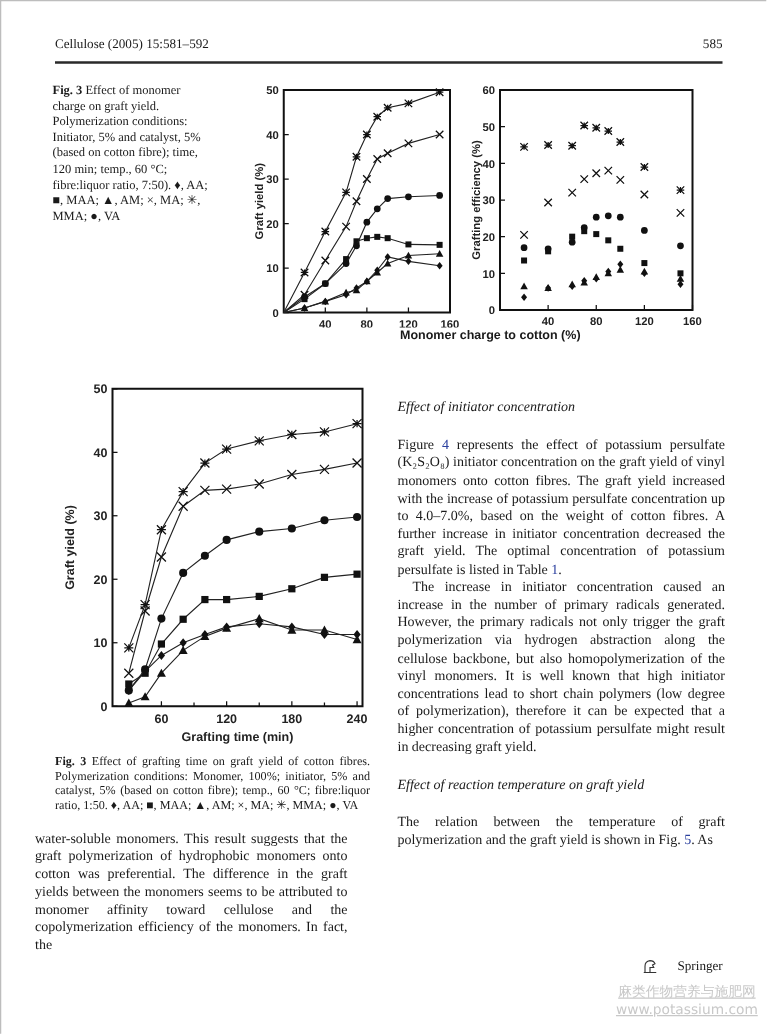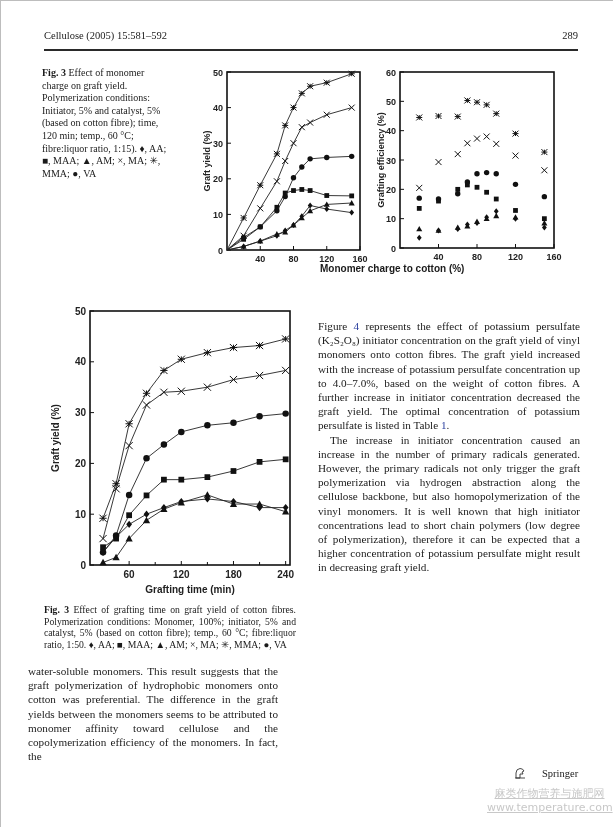--- a/index.html
+++ b/index.html
@@ -26,27 +26,27 @@
   .springer { position: absolute; left: 514px; top: 767px; font-size: 10.5px; display: flex; align-items: center; gap: 16px; }
   .watermark { position: absolute; left: 487px; top: 787px; width: 125px; font-family: "DejaVu Sans", sans-serif; color: #c8c8c8; font-size: 11px; line-height: 14px; text-align: center; text-decoration: underline; }
 </style>
 </head>
 <body>
 
 <div class="page-border"></div>
 
 <div class="running-head">
   <span>Cellulose (2005) 15:581–592</span>
-  <span>289</span>
+  <span>585</span>
 </div>
 <div class="head-rule"></div>
 
 <div class="fig2-caption">
   <span class="fig-label">Fig. 3</span>
-  <span>Effect of monomer charge on graft yield. Polymerization conditions: Initiator, 5% and catalyst, 5% (based on cotton fibre); time, 120 min; temp., 60 °C; fibre:liquor ratio, 1:15). ♦, AA; ■, MAA; ▲, AM; ×, MA; ✳, MMA; ●, VA</span>
+  <span>Effect of monomer charge on graft yield. Polymerization conditions: Initiator, 5% and catalyst, 5% (based on cotton fibre); time, 120 min; temp., 60 °C; fibre:liquor ratio, 7:50). ♦, AA; ■, MAA; ▲, AM; ×, MA; ✳, MMA; ●, VA</span>
 </div>
 
 <svg class="chart" id="fig2a" style="left:200px; top:62px;" width="170" height="200">
     <rect x="27" y="10" width="133" height="178" fill="none" stroke="#111" stroke-width="1.6"></rect>
     <line x1="27" y1="188" x2="31" y2="188" stroke="#111" stroke-width="1"></line>
     <text x="23" y="191.5" text-anchor="end" font-size="9">0</text>
     <line x1="27" y1="152.4" x2="31" y2="152.4" stroke="#111" stroke-width="1"></line>
     <text x="23" y="155.9" text-anchor="end" font-size="9">10</text>
     <line x1="27" y1="116.8" x2="31" y2="116.8" stroke="#111" stroke-width="1"></line>
     <text x="23" y="120.3" text-anchor="end" font-size="9">20</text>
@@ -345,28 +345,31 @@
 <div class="fig3-caption">
   <span class="fig-label">Fig. 3</span>
   <span>Effect of grafting time on graft yield of cotton fibres. Polymerization conditions: Monomer, 100%; initiator, 5% and catalyst, 5% (based on cotton fibre); temp., 60 °C; fibre:liquor ratio, 1:50. ♦, AA; ■, MAA; ▲, AM; ×, MA; ✳, MMA; ●, VA</span>
 </div>
 
 <div class="col-text col-left">
   <p>water-soluble monomers. This result suggests that the graft polymerization of hydrophobic monomers onto cotton was preferential. The difference in the graft yields between the monomers seems to be attributed to monomer affinity toward cellulose and the copolymerization efficiency of the monomers. In fact, the</p>
 </div>
 
 <div class="col-text col-right">
+  <p class="section-heading" style="margin-top:16px;">Effect of initiator concentration</p>
   <p style="margin-top:16px;"><span>Figure </span><span class="link">4</span><span> represents the effect of potassium persulfate (K₂S₂O₈) initiator concentration on the graft yield of vinyl monomers onto cotton fibres. The graft yield increased with the increase of potassium persulfate concentration up to 4.0–7.0%, based on the weight of cotton fibres. A further increase in initiator concentration decreased the graft yield. The optimal concentration of potassium persulfate is listed in Table </span><span class="link">1</span><span>.</span></p>
   <p class="indent">The increase in initiator concentration caused an increase in the number of primary radicals generated. However, the primary radicals not only trigger the graft polymerization via hydrogen abstraction along the cellulose backbone, but also homopolymerization of the vinyl monomers. It is well known that high initiator concentrations lead to short chain polymers (low degree of polymerization), therefore it can be expected that a higher concentration of potassium persulfate might result in decreasing graft yield.</p>
+  <p class="section-heading" style="margin-top:16px;">Effect of reaction temperature on graft yield</p>
+  <p style="margin-top:16px;"><span>The relation between the temperature of graft polymerization and the graft yield is shown in Fig. </span><span class="link">5</span><span>. As</span></p>
 </div>
 
 <div class="springer">
   <svg width="12" height="12" viewBox="0 0 12 12">
     <path d="M2 11 L2 6 Q2 2 6 1.5 Q9 1.5 10 4 L8 5 L9 7 L6 7 L6 11 Z" fill="none" stroke="#333" stroke-width="0.9"></path>
     <line x1="1" y1="11" x2="11" y2="11" stroke="#333" stroke-width="0.9"></line>
   </svg>
   <span>Springer</span>
 </div>
 
 <div class="watermark">
   <div>麻类作物营养与施肥网</div>
-  <div>www.temperature.com</div>
+  <div>www.potassium.com</div>
 </div>
 
 </body></html>

